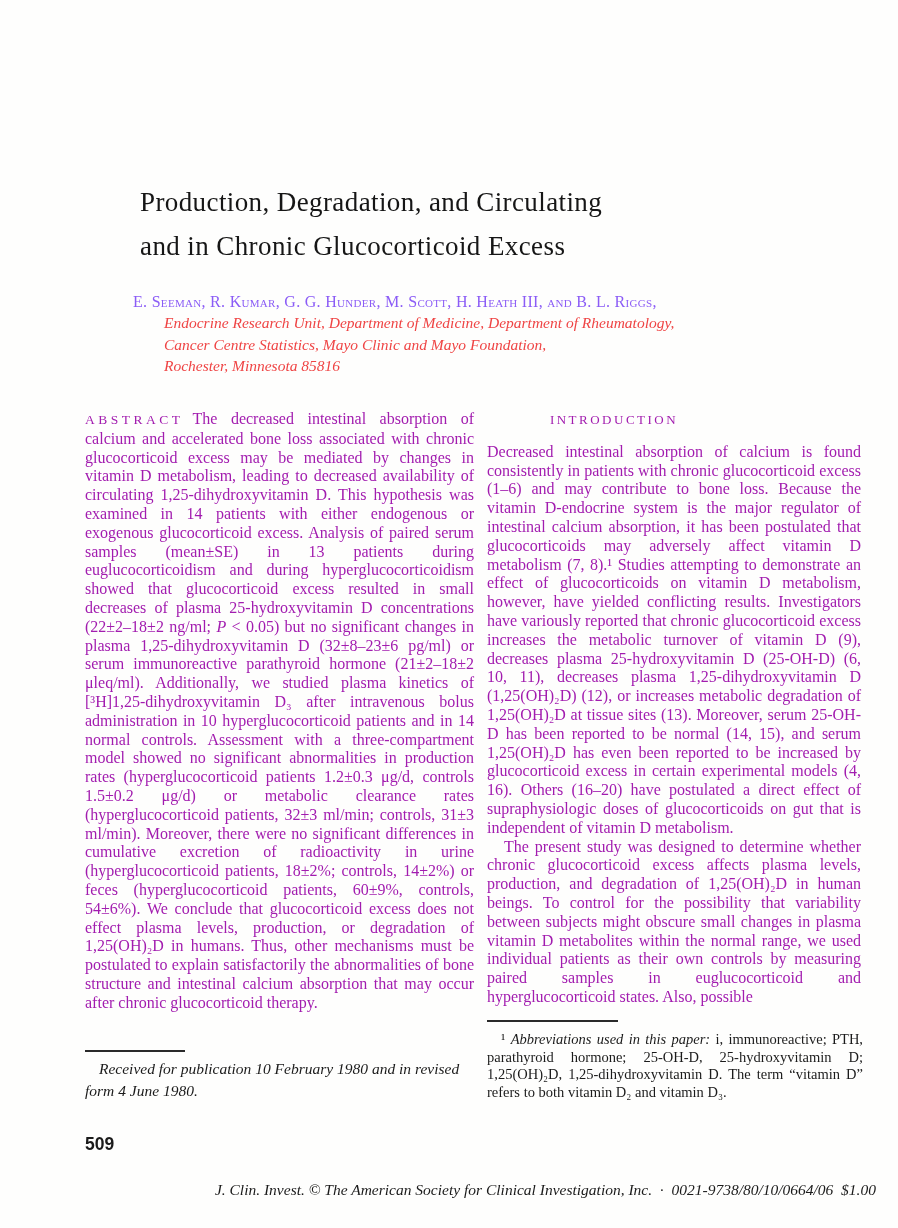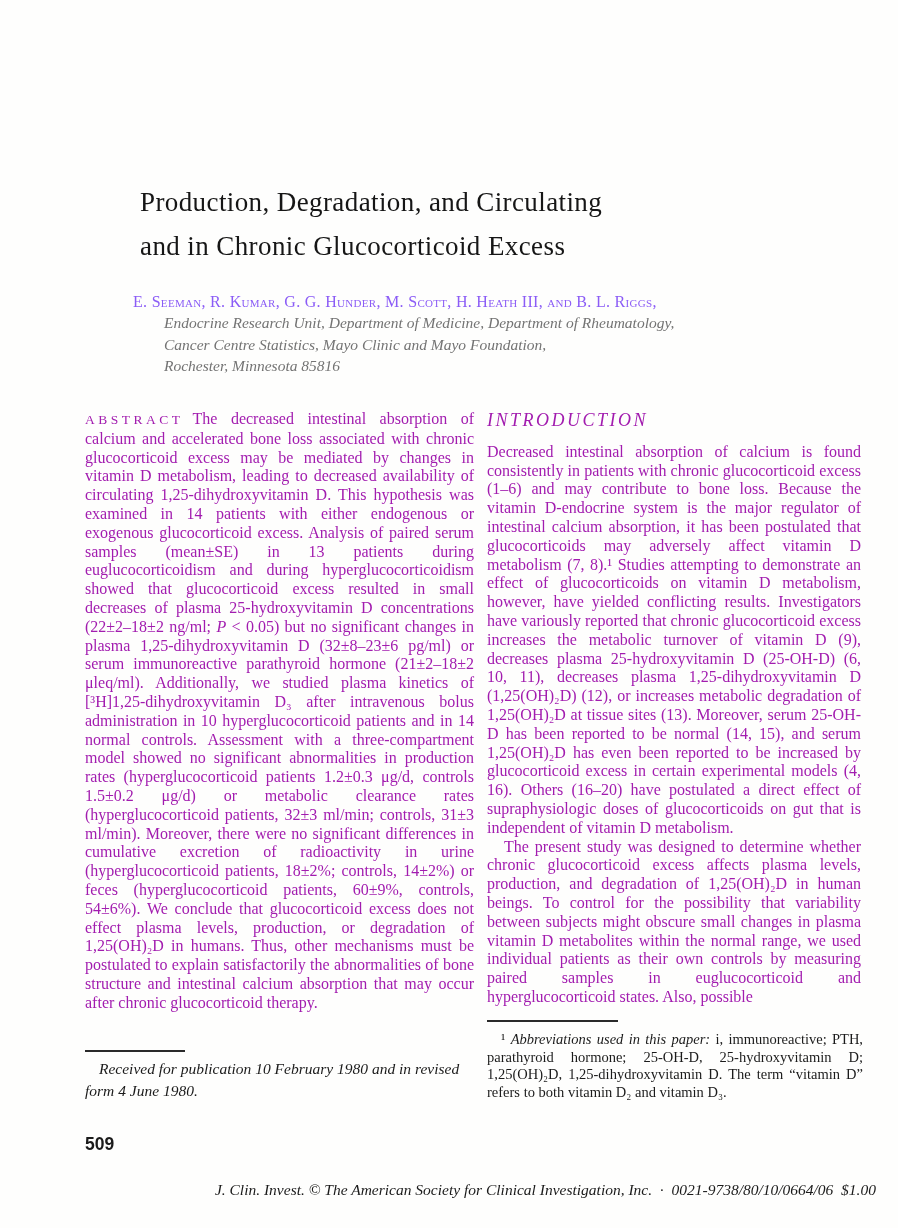--- a/index.html
+++ b/index.html
@@ -11,32 +11,31 @@
     font-family:"Liberation Serif","DejaVu Serif",serif;
     color:#1b1b1b;
     overflow:hidden;
   }
   
   .title-block{position:absolute;left:140px;top:148px;width:640px;margin-top:32px;}
   .title-line{font-size:27px;line-height:44px;letter-spacing:0.4px;color:#161616;}
   
   .byline{position:absolute;left:133px;top:291px;width:660px;}
   .authors{font-variant:small-caps;font-size:16px;letter-spacing:0.3px;line-height:21px;color:#8b5cf6;}
-  .affiliation{margin-left:31px;font-style:italic;font-size:15.5px;line-height:21.5px;color:#737373;}
+  .affiliation{margin-left:31px;font-style:italic;font-size:15.5px;line-height:21.5px;color:#ef4444;}
   
   .col{position:absolute;top:410px;text-align:justify;font-size:16px;line-height:18.8px;color:#a21caf;}
   .col-left{left:85px;width:389px;}
   .col-right{left:487px;width:374px;}
   .abstract-label{font-size:13.5px;letter-spacing:3.5px;margin-right:9px;}
   p{margin:0;}
   .intro-heading{
-    text-align:left;padding-right:120px;
-    font-size:18px;letter-spacing:2.5px;
+    text-align:center;padding-right:120px;
+    font-size:13px;letter-spacing:2.5px;
     margin:1px 0 13px 0;
-    font-style:italic;
   }
   .indent{text-indent:17px;}
   .seg-i{font-style:italic;}
   
   .note-rule{position:absolute;height:2px;background:#2a2a2a;}
   .rule-left{left:85px;top:1050px;width:100px;}
   .rule-right{left:487px;top:1020px;width:131px;}
   .received-note{
     position:absolute;left:85px;top:1058px;width:389px;
     font-style:italic;font-size:15.5px;line-height:21.5px;text-indent:14px;

